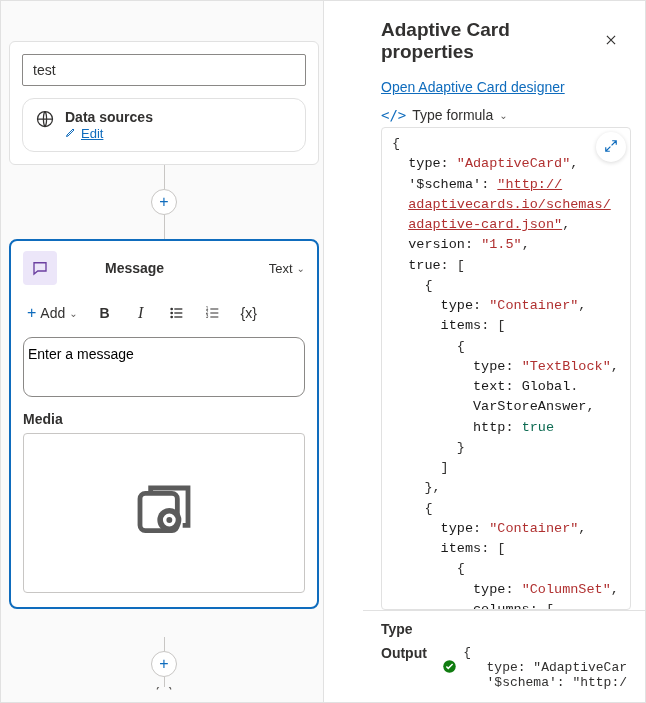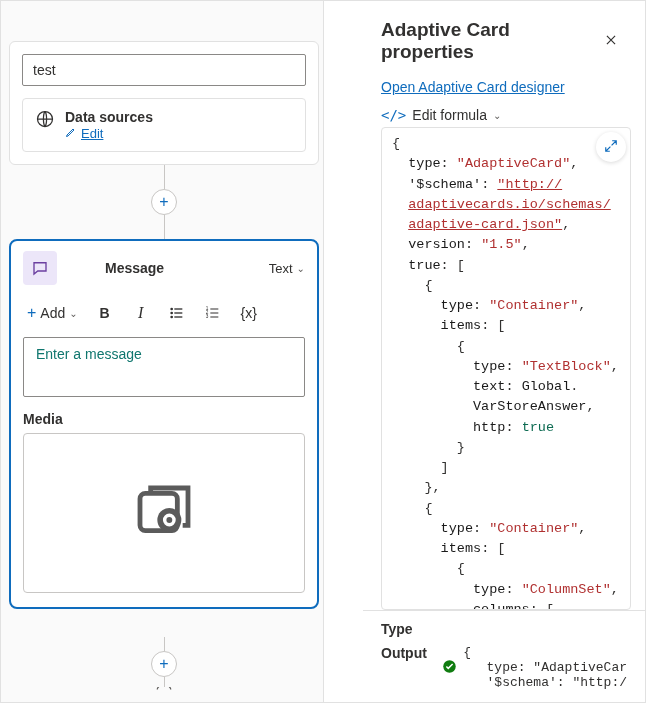--- a/index.html
+++ b/index.html
@@ -33,21 +33,21 @@
     padding: 4px 10px;
     border: 1px solid #8a8886;
     border-radius: 2px;
     background: #fff;
     font-size: 14px;
     color: #323130;
   }
   .data-sources {
     margin-top: 12px;
     border: 1px solid #e1e1e1;
-    border-radius: 4px;
+    border-radius: 12px;
     padding: 10px 12px;
     display: flex; align-items: flex-start; gap: 10px;
   }
   .ds-title { font-weight: 600; font-size: 14px; color: #323130; }
   .ds-edit {
     display: inline-flex; align-items: flex-start; gap: 4px;
     color: #0f6cbd; font-size: 13px; text-decoration: underline;
   }
   .connector-line {
     width: 1px; height: 24px;
@@ -96,24 +96,24 @@
     height: 28px;
     padding: 0 6px;
     display: inline-flex; align-items: center; gap: 4px;
     background: transparent; border: none; cursor: pointer;
     font-size: 14px; color: #323130;
   }
   .tb-btn.icon-only { width: 30px; justify-content: center; }
   .msg-input {
     margin: 4px 12px 14px 12px;
     border: 1px solid #8a8886;
-    border-radius: 2px;
+    border-radius: 9px;
     min-height: 60px;
-    padding: 8px 12px;
-    color: #0f766e;
+    padding: 8px 4px;
+    color: #000000;
   }
   .media-label {
     font-weight: 600; font-size: 14px;
     padding: 0 12px 6px 12px;
   }
   .media-box {
     margin: 0 12px 14px 12px;
     border: 1px solid #c8c6c4;
     border-radius: 4px;
     height: 160px;
@@ -321,21 +321,21 @@
               <path d="M5 5l14 14M19 5L5 19"></path>
             </svg>
         </span>
       </button>
     </div>
 
     <a href="#" class="designer-link">Open Adaptive Card designer</a>
 
     <div class="formula-hdr">
       <span style="color:#0f6cbd;font-family:Consolas,monospace">&lt;/&gt;</span>
-      <span>Edit formula</span>
+      <span>Type formula</span>
       <span class="chev">⌄</span>
     </div>
 
     <div class="formula-body-wrap">
       <div class="expand-circle">
         <span>
           <svg width="14" height="14" viewBox="0 0 24 24" fill="none" stroke="#0f6cbd" stroke-width="2">
             <path d="M14 3h7v7M10 21H3v-7M21 3l-8 8M3 21l8-8"></path>
           </svg>
         </span>

